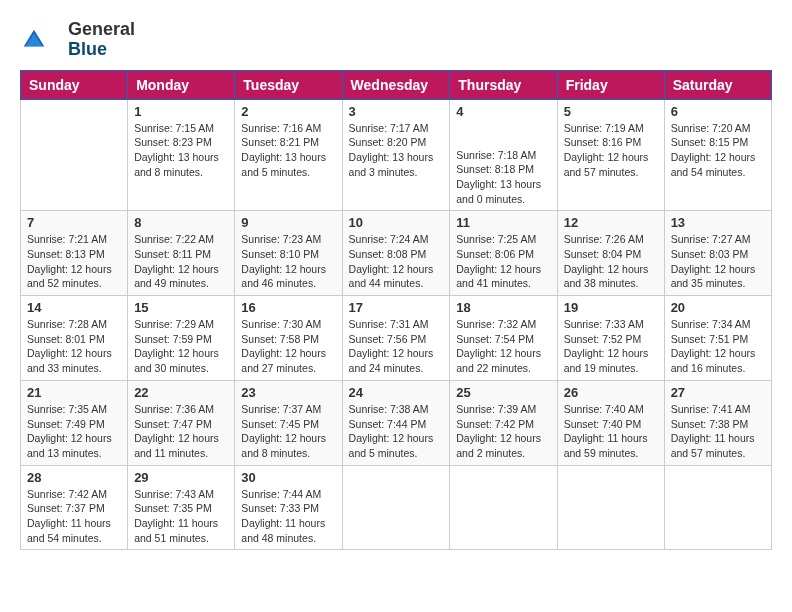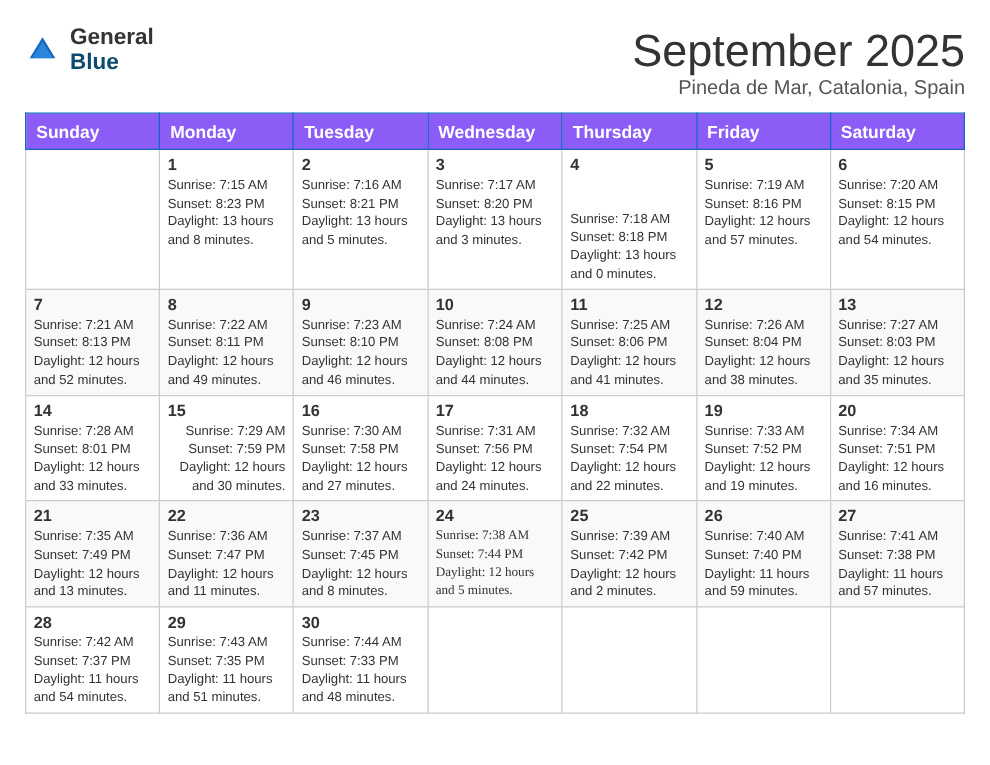--- a/index.html
+++ b/index.html
@@ -12,21 +12,21 @@
     }
     .header {
       display: flex;
       justify-content: space-between;
       align-items: flex-start;
       margin-bottom: 10px;
     }
     .logo {
       display: flex;
       align-items: center;
-      gap: 8px;
+      gap: 20px;
     }
     .logo-text {
       font-size: 18px;
       font-weight: bold;
       line-height: 1.1;
     }
     .logo-text .general { color: #333; }
     .logo-text .blue { color: #0c4a6e; }
     .logo-icon {
       width: 28px;
@@ -43,21 +43,21 @@
     .location-title {
       font-size: 16px;
       color: #555;
     }
     .calendar {
       width: 100%;
       border-collapse: collapse;
       border: 1px solid #ccc;
     }
     .calendar th {
-      background-color: #8b5cf6;
+      background-color: #be185d;
       color: #fff;
       text-align: left;
       padding: 6px 8px;
       font-size: 14px;
       font-weight: bold;
       border: 1px solid #1565c0;
     }
     .calendar td {
       vertical-align: top;
       border: 1px solid #ccc;
@@ -95,24 +95,20 @@
   <div class="logo">
     <svg class="logo-icon" viewBox="0 0 30 30">
       <polygon points="15,4 26,22 4,22" fill="#1565c0"></polygon>
       <polygon points="15,8 24,22 6,22" fill="#42a5f5" opacity="0.5"></polygon>
     </svg>
     <div class="logo-text">
       <span class="general">General</span><br>
       <span class="blue">Blue</span>
     </div>
   </div>
-  <div class="title-block">
-    <div class="month-title">September 2025</div>
-    <div class="location-title">Pineda de Mar, Catalonia, Spain</div>
-  </div>
 </div>
 
 <table class="calendar">
   <thead>
     <tr>
     <th>Sunday</th>
         <th>Monday</th>
         <th>Tuesday</th>
         <th>Wednesday</th>
         <th>Thursday</th>
@@ -220,21 +216,21 @@
       <tr>
         <td>
           <span class="day-number">14</span>
           <div class="day-info" style="white-space: pre-line;">Sunrise: 7:28 AM
 Sunset: 8:01 PM
 Daylight: 12 hours
 and 33 minutes.</div>
         </td>
         <td>
           <span class="day-number">15</span>
-          <div class="day-info" style="white-space: pre-line; text-align: right;">Sunrise: 7:29 AM
+          <div class="day-info" style="white-space: pre-line;">Sunrise: 7:29 AM
 Sunset: 7:59 PM
 Daylight: 12 hours
 and 30 minutes.</div>
         </td>
         <td>
           <span class="day-number">16</span>
           <div class="day-info" style="white-space: pre-line;">Sunrise: 7:30 AM
 Sunset: 7:58 PM
 Daylight: 12 hours
 and 27 minutes.</div>
@@ -285,21 +281,21 @@
         </td>
         <td>
           <span class="day-number">23</span>
           <div class="day-info" style="white-space: pre-line;">Sunrise: 7:37 AM
 Sunset: 7:45 PM
 Daylight: 12 hours
 and 8 minutes.</div>
         </td>
         <td>
           <span class="day-number">24</span>
-          <div class="day-info" style="white-space: pre-line; font-family: Liberation Serif, serif;">Sunrise: 7:38 AM
+          <div class="day-info" style="white-space: pre-line;">Sunrise: 7:38 AM
 Sunset: 7:44 PM
 Daylight: 12 hours
 and 5 minutes.</div>
         </td>
         <td>
           <span class="day-number">25</span>
           <div class="day-info" style="white-space: pre-line;">Sunrise: 7:39 AM
 Sunset: 7:42 PM
 Daylight: 12 hours
 and 2 minutes.</div>

